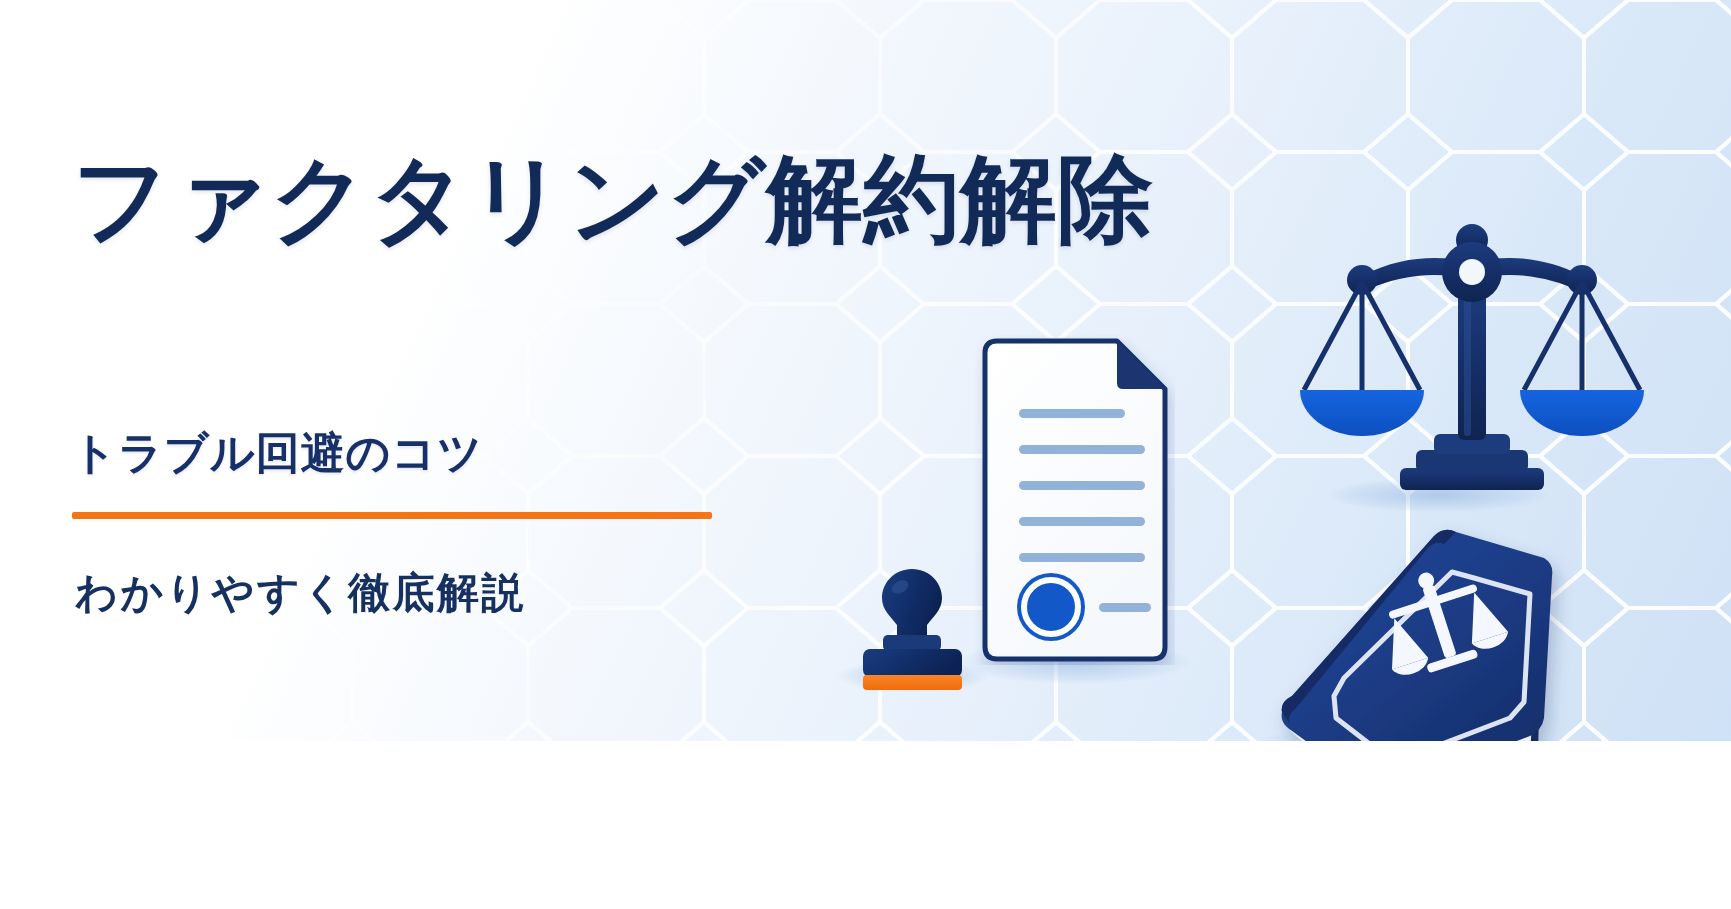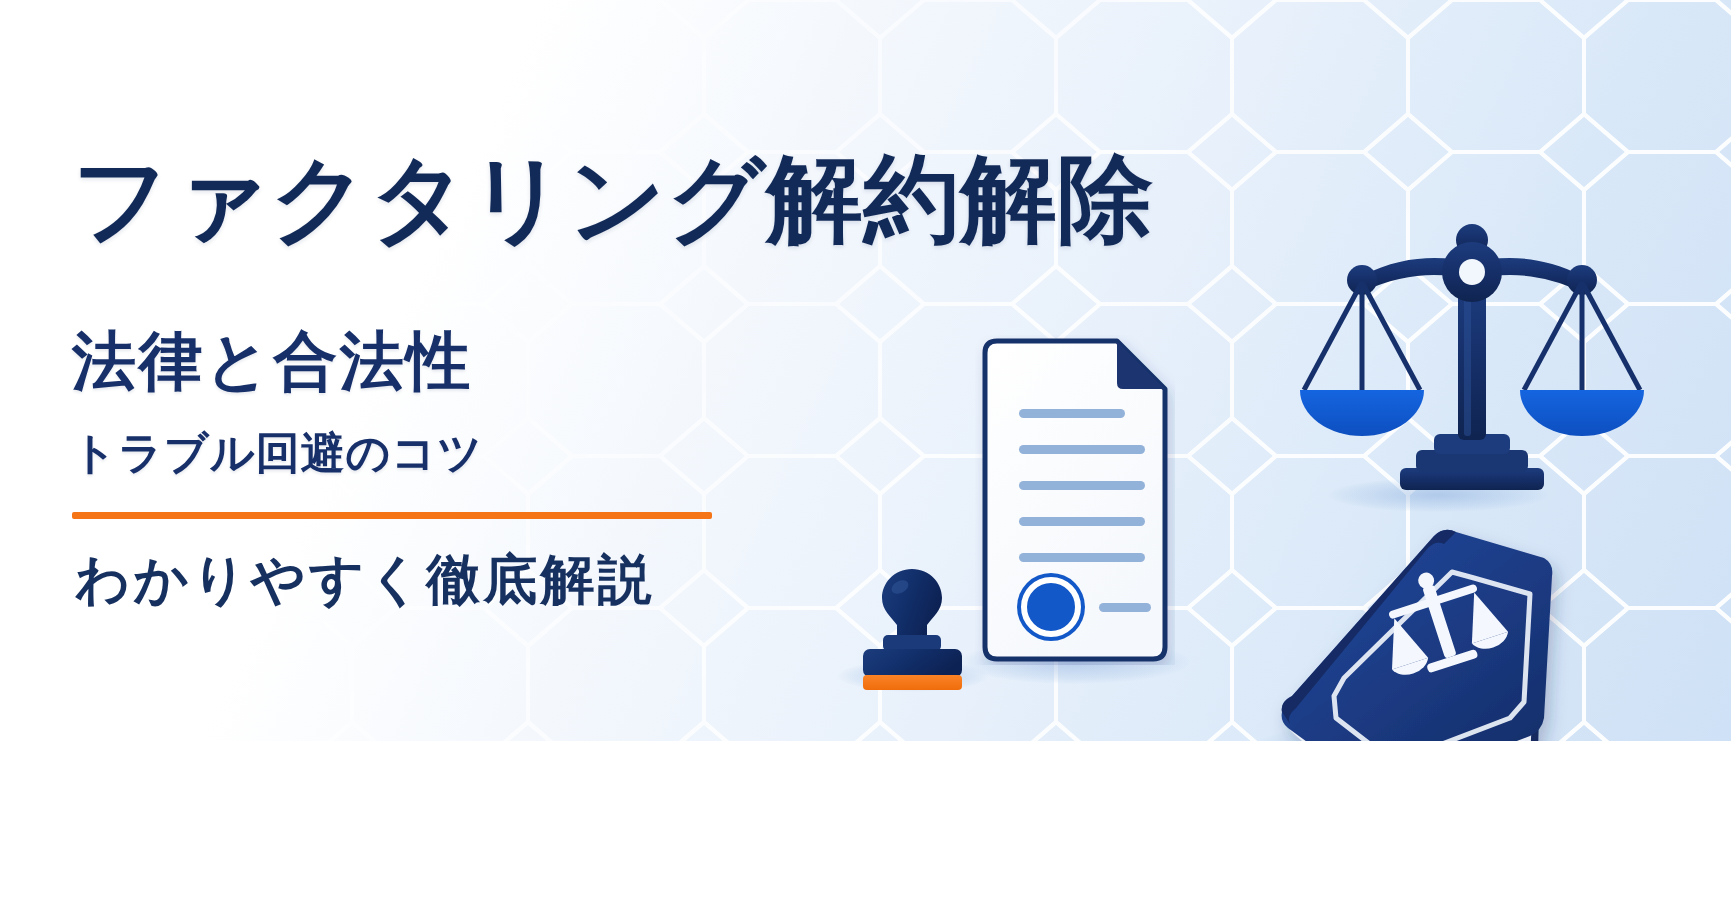--- a/index.html
+++ b/index.html
@@ -32,22 +32,22 @@
     position:absolute;left:72px;top:432px;
     font-size:44px;line-height:1.0;font-weight:700;
     color:#17306a;letter-spacing:0.02em;white-space:nowrap;
     text-shadow:0 2px 3px rgba(20,40,90,.10);
   }
   .accent-rule{
     position:absolute;left:72px;top:512px;width:640px;height:7px;
     background:#f57415;border-radius:2px;
   }
   .tagline{
-    position:absolute;left:75px;top:553px;
-    font-size:54px;line-height:1.0;font-weight:600;
+    position:absolute;left:75px;top:572px;
+    font-size:42px;line-height:1.0;font-weight:600;
     color:#16305f;letter-spacing:0.06em;white-space:nowrap;
   }
 
   
   .art{position:absolute;}
   .shadow-ellipse{
     position:absolute;border-radius:50%;
     background:radial-gradient(ellipse at center, rgba(120,160,215,.42) 0%, rgba(150,185,225,.18) 55%, rgba(255,255,255,0) 72%);
   }
 
@@ -89,21 +89,20 @@
       </mask>
     </defs>
     <g mask="url(#hexmask)">
       <rect x="-30" y="-30" width="1800" height="980" fill="url(#hexpat)"></rect>
       <rect x="58" y="-106" width="1800" height="980" fill="url(#hexpat)"></rect>
     </g>
   </svg>
 
   <div class="text-block">
     <div class="title-main">ファクタリング解約解除</div>
-    <div class="title-sub1">法律と合法性</div>
     <div class="title-sub2">トラブル回避のコツ</div>
     <div class="accent-rule"></div>
     <div class="tagline">わかりやすく徹底解説</div>
   </div>
 
   <div class="shadow-ellipse" id="doc-shadow"></div>
   <div class="shadow-ellipse" id="stamp-shadow"></div>
   <div class="shadow-ellipse" id="scales-shadow"></div>
   <div class="shadow-ellipse" id="book-shadow"></div>
 

